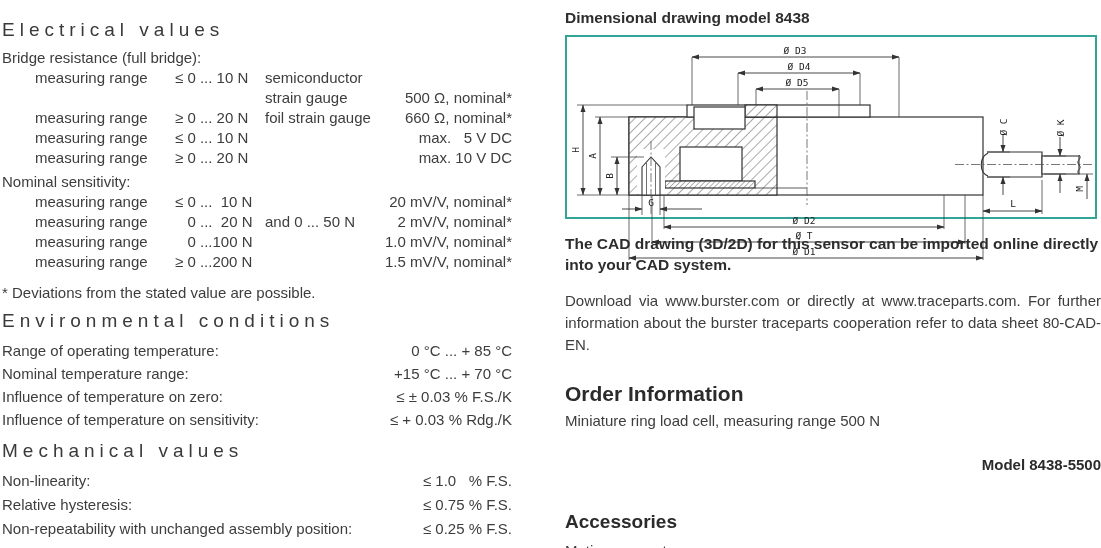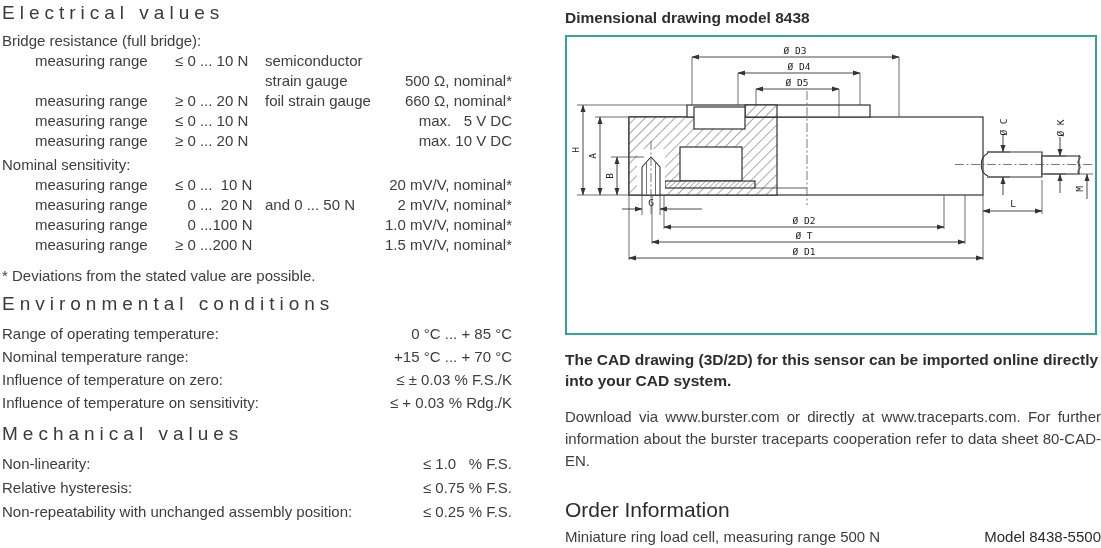--- a/index.html
+++ b/index.html
@@ -2,21 +2,21 @@
 <html><head>
 <meta charset="utf-8">
 <style>
   html,body{margin:0;padding:0;}
   body{
     width:1101px;height:548px;position:relative;background:#fff;
     font-family:"Liberation Sans","DejaVu Sans",sans-serif;color:#3d3d3d;
     overflow:hidden;
   }
   
-  .leftcol{position:absolute;left:2px;top:0;width:510px;}
+  .leftcol{position:absolute;left:2px;top:17px;width:510px;}
   .sec-title{
     font-size:19px;letter-spacing:5px;color:#3a3a3a;font-weight:400;
     margin:2px 0 7px 0;white-space:nowrap;
   }
   .grp-label{font-size:15px;line-height:20px;margin-top:2px;}
   .mrow{display:flex;font-size:15px;line-height:20px;white-space:pre;}
   .mrow .c1{margin-left:33px;width:140px;}
   .mrow .c2{width:90px;}
   .mrow .c3{}
   .mrow .c4{margin-left:auto;text-align:left;}
@@ -24,28 +24,28 @@
   .kv .v{margin-left:auto;white-space:pre;}
   .env .kv{line-height:23px;}
   .mech .kv{line-height:24px;}
   .footnote{font-size:15px;margin-top:11px;line-height:20px;}
   .env-title{margin-top:7px;}
   .mech-title{margin-top:9px;}
   
   .rightcol{position:absolute;left:565px;top:0;width:536px;}
   .dwg-title{font-size:15.5px;font-weight:bold;color:#2e2e2e;margin-top:9px;}
   .dwg-box{
-    margin-top:8px;width:532px;height:300px;border:2px solid #33a598;
+    margin-top:8px;width:532px;height:184px;border:2px solid #33a598;
     box-sizing:border-box;background:#fff;
   }
   .cad-bold{font-size:15.5px;font-weight:bold;color:#2d2d2d;line-height:21px;margin-top:14px;}
   .cad-text{font-size:15px;line-height:22px;margin-top:15px;text-align:justify;}
-  .order-title{font-size:21px;font-weight:normal;color:#2b2b2b;margin-top:26px;}
+  .order-title{font-size:21px;font-weight:bold;color:#2b2b2b;margin-top:26px;}
   .order-line{display:flex;font-size:15px;margin-top:6px;}
-  .order-model{margin-left:auto;font-weight:normal;color:#2b2b2b;}
+  .order-model{margin-left:auto;font-weight:bold;color:#2b2b2b;margin-top:44px;}
   .acc-title{font-size:19px;font-weight:bold;color:#2b2b2b;margin-top:38px;}
   .acc-item{font-size:15px;margin-top:9px;}
   
   svg text{font-family:"DejaVu Sans Mono","Liberation Mono",monospace;font-size:9.5px;fill:#222;}
 </style>
 </head>
 <body>
 
 <div class="leftcol">
 

